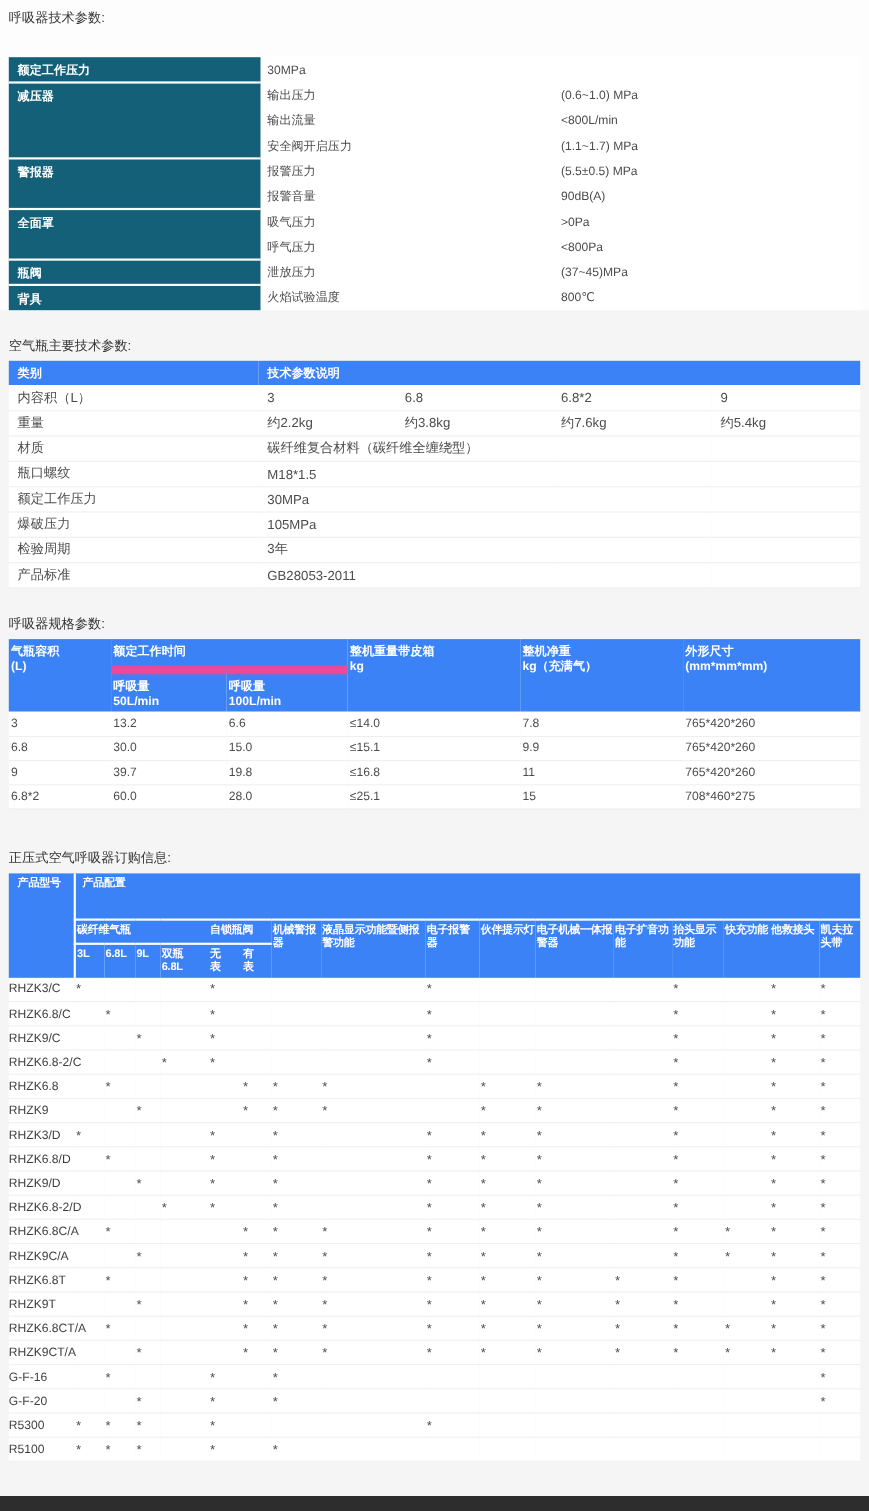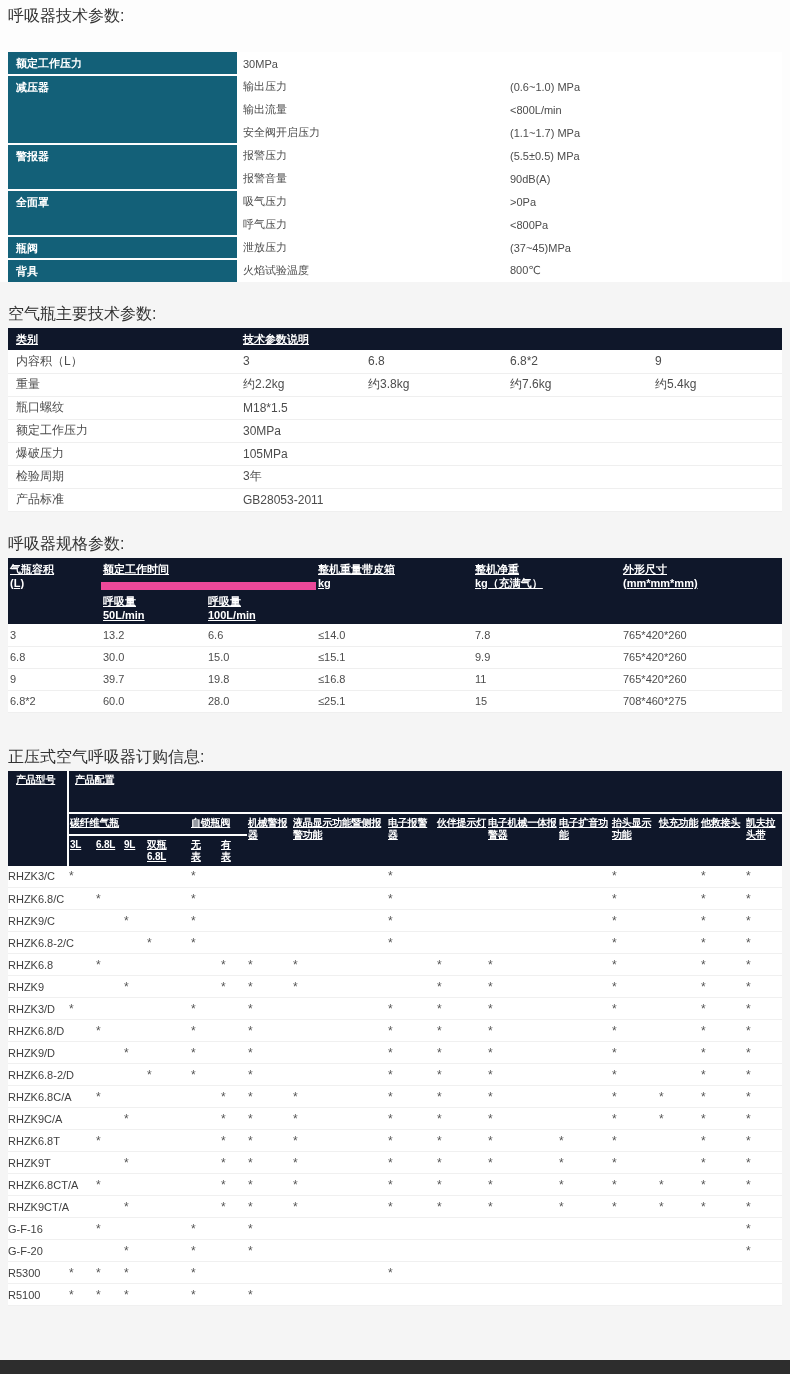--- a/index.html
+++ b/index.html
@@ -2,28 +2,28 @@
 <html><head>
 <meta charset="utf-8">
 <style>
   * { margin:0; padding:0; box-sizing:border-box; }
   html,body { width:790px; }
   body { font-family:"Liberation Sans","DejaVu Sans",sans-serif; background:#f5f5f5; }
   .page { position:relative; width:790px; height:1374px; background:#f5f5f5; overflow:hidden; }
   .page::before { content:""; position:absolute; top:0; left:0; right:0; height:282px; background:#fdfdfd; }
   .content { position:relative; }
 
-  .section-title { font-size:16px; color:#333; padding-left:8px; line-height:16px; }
+  .section-title { font-size:12px; color:#333; padding-left:8px; line-height:16px; }
   #title1 { padding-top:8px; margin-bottom:28px; }
   #title2 { margin-top:24px; margin-bottom:6px; }
   #title3 { margin-top:24px; margin-bottom:6px; }
   #title4 { margin-top:36px; margin-bottom:6px; }
 
   table { border-collapse:collapse; table-layout:fixed; width:774px; margin-left:8px; background:transparent; }
-  th { background:#0f172a; color:#fff; font-weight:bold; text-align:left; vertical-align:top;text-decoration:underline; }
+  th { background:#3b82f6; color:#fff; font-weight:bold; text-align:left; vertical-align:top; }
   td { background:#fff; color:#4c4c4c; }
 
   
   .t1 { font-size:11px; }
   .t1 td { height:23px; vertical-align:middle; }
   .t1 .grp { background:#136078; color:#fff; font-weight:bold; vertical-align:top;
              padding:4px 4px 0 8px; border-top:2px solid #fdfdfd; font-size:11px; }
   .t1 tr:first-child .grp { border-top:none; }
   .t1 .p { padding-left:6px; }
   .t1 .v { padding-left:0; }
@@ -141,20 +141,27 @@
             <td class="val">6.8</td>
             <td class="val">6.8*2</td>
             <td class="val">9</td>
           </tr>
           <tr>
             <td class="lbl">重量</td>
             <td class="val">约2.2kg</td>
             <td class="val">约3.8kg</td>
             <td class="val">约7.6kg</td>
             <td class="val">约5.4kg</td>
+          </tr>
+          <tr>
+            <td class="lbl">材质</td>
+            <td class="val">碳纤维复合材料（碳纤维全缠绕型）</td>
+            <td class="val"></td>
+            <td class="val"></td>
+            <td class="val"></td>
           </tr>
           <tr>
             <td class="lbl">瓶口螺纹</td>
             <td class="val">M18*1.5</td>
             <td class="val"></td>
             <td class="val"></td>
             <td class="val"></td>
           </tr>
           <tr>
             <td class="lbl">额定工作压力</td>

